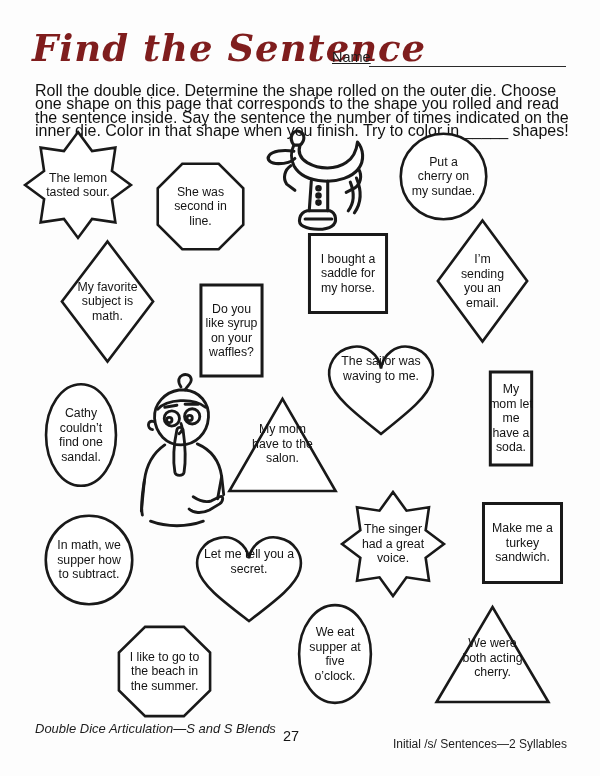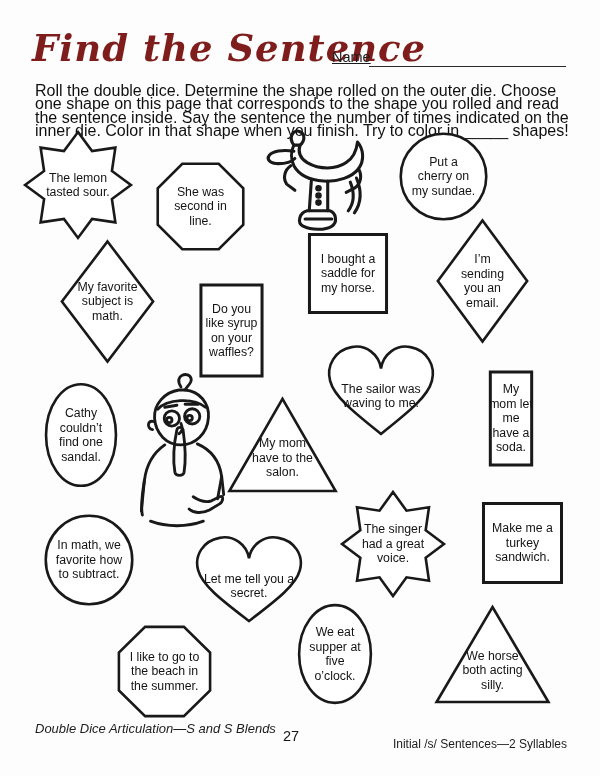--- a/index.html
+++ b/index.html
@@ -25,21 +25,21 @@
   .shape{position:absolute;}
   .shape svg{position:absolute;left:0;top:0;width:100%;height:100%;overflow:visible;}
   .shape .ln{fill:#ffffff;stroke:#191919;stroke-width:2.6;}
   .shape .thick{stroke-width:3;}
   .txt{
     position:absolute;left:0;top:0;right:0;bottom:0;
     display:flex;align-items:center;justify-content:center;
     text-align:center;font-size:12.3px;line-height:1.18;color:#141414;
   }
   .txt span{display:block;}
-  .txt.top{align-items:center;}
+  .txt.top{align-items:flex-start;}
   .illus{position:absolute;}
   .illus svg{width:100%;height:100%;}
   .illus path,.illus circle{stroke:#191919;fill:none;stroke-linecap:round;stroke-linejoin:round;}
   .footer-left{
     position:absolute;left:35px;top:723px;
     font-size:13px;font-style:italic;line-height:11.5px;color:#1c1c1c;
   }
   .page-num{position:absolute;left:283px;top:728px;font-size:14.5px;color:#141414;}
   .footer-right{position:absolute;right:33px;top:737px;font-size:12px;color:#1c1c1c;}
 </style>
@@ -209,21 +209,21 @@
   <div class="txt">
       <span style="width:68px">Make me a turkey sandwich.</span>
     </div>
 </div>
 
 <div class="shape" style="left:43px;top:513px;width:92px;height:94px">
   <svg viewBox="0 0 100 100" preserveAspectRatio="none">
     <circle class="ln" vector-effect="non-scaling-stroke" cx="50" cy="50" r="47"></circle>
   </svg>
   <div class="txt">
-      <span style="width:74px">In math, we favorite how to subtract.</span>
+      <span style="width:74px">In math, we supper how to subtract.</span>
     </div>
 </div>
 
 <div class="shape" style="left:191px;top:531px;width:116px;height:94px">
   <svg viewBox="0 0 114 96" preserveAspectRatio="none">
     <path class="ln" vector-effect="non-scaling-stroke" d="M57,28 C55,14 42,4 28,7 C12,10 3,25 7,40 C11,56 32,72 57,92 C82,72 103,56 107,40 C111,25 102,10 86,7 C72,4 59,14 57,28 Z"></path>
   </svg>
   <div class="txt top" style="padding-top:16px">
       <span style="width:100px">Let me tell you a secret.</span>
     </div>
@@ -245,21 +245,21 @@
   <div class="txt">
       <span style="width:60px">We eat supper at five o’clock.</span>
     </div>
 </div>
 
 <div class="shape" style="left:433px;top:604px;width:119px;height:101px">
   <svg viewBox="0 0 100 100" preserveAspectRatio="none">
     <polygon class="ln" vector-effect="non-scaling-stroke" points="50,3 97,97 3,97"></polygon>
   </svg>
   <div class="txt top" style="padding-top:32px">
-      <span style="width:70px">We horse both acting silly.</span>
+      <span style="width:70px">We were both acting cherry.</span>
     </div>
 </div>
 
 <div class="footer-left">
   <div>Double Dice Articulation—S and S Blends</div>
 </div>
 <div class="page-num">27</div>
 <div class="footer-right">Initial /s/ Sentences—2 Syllables</div>
 
 </body></html>

